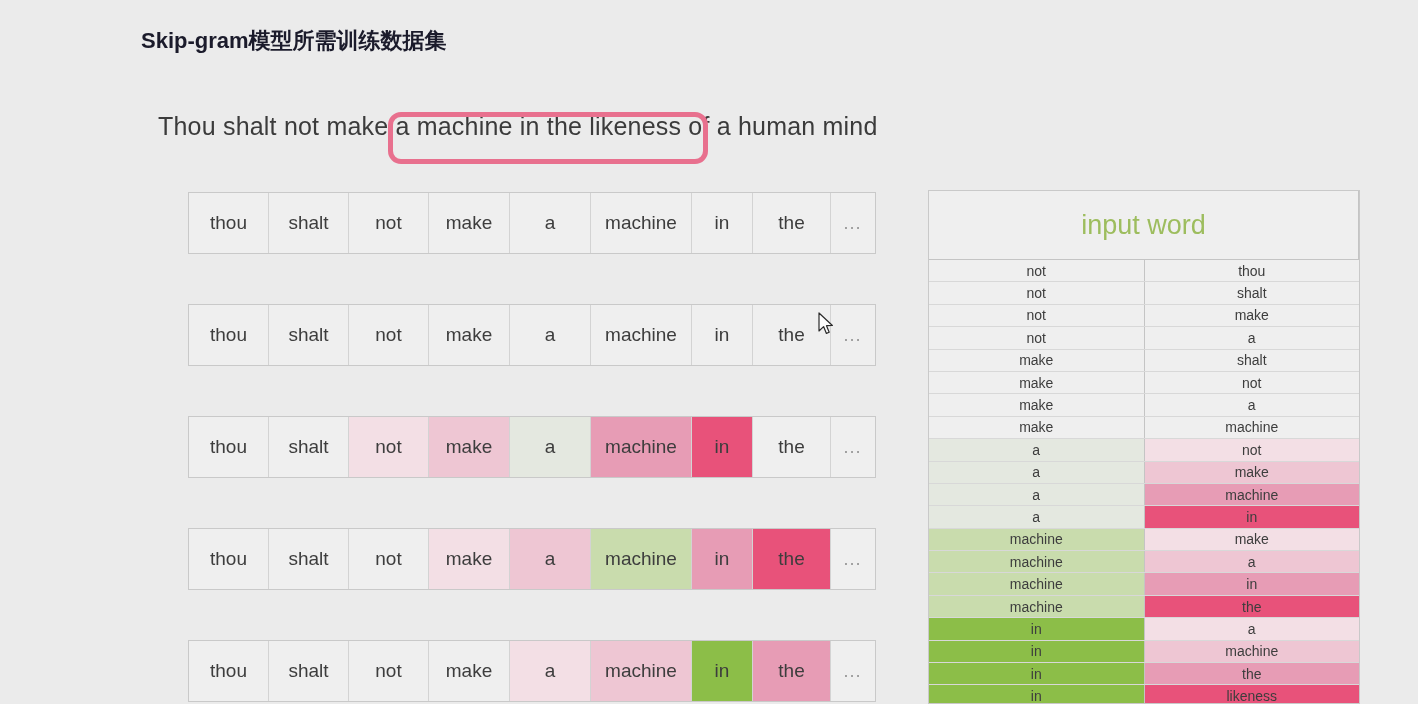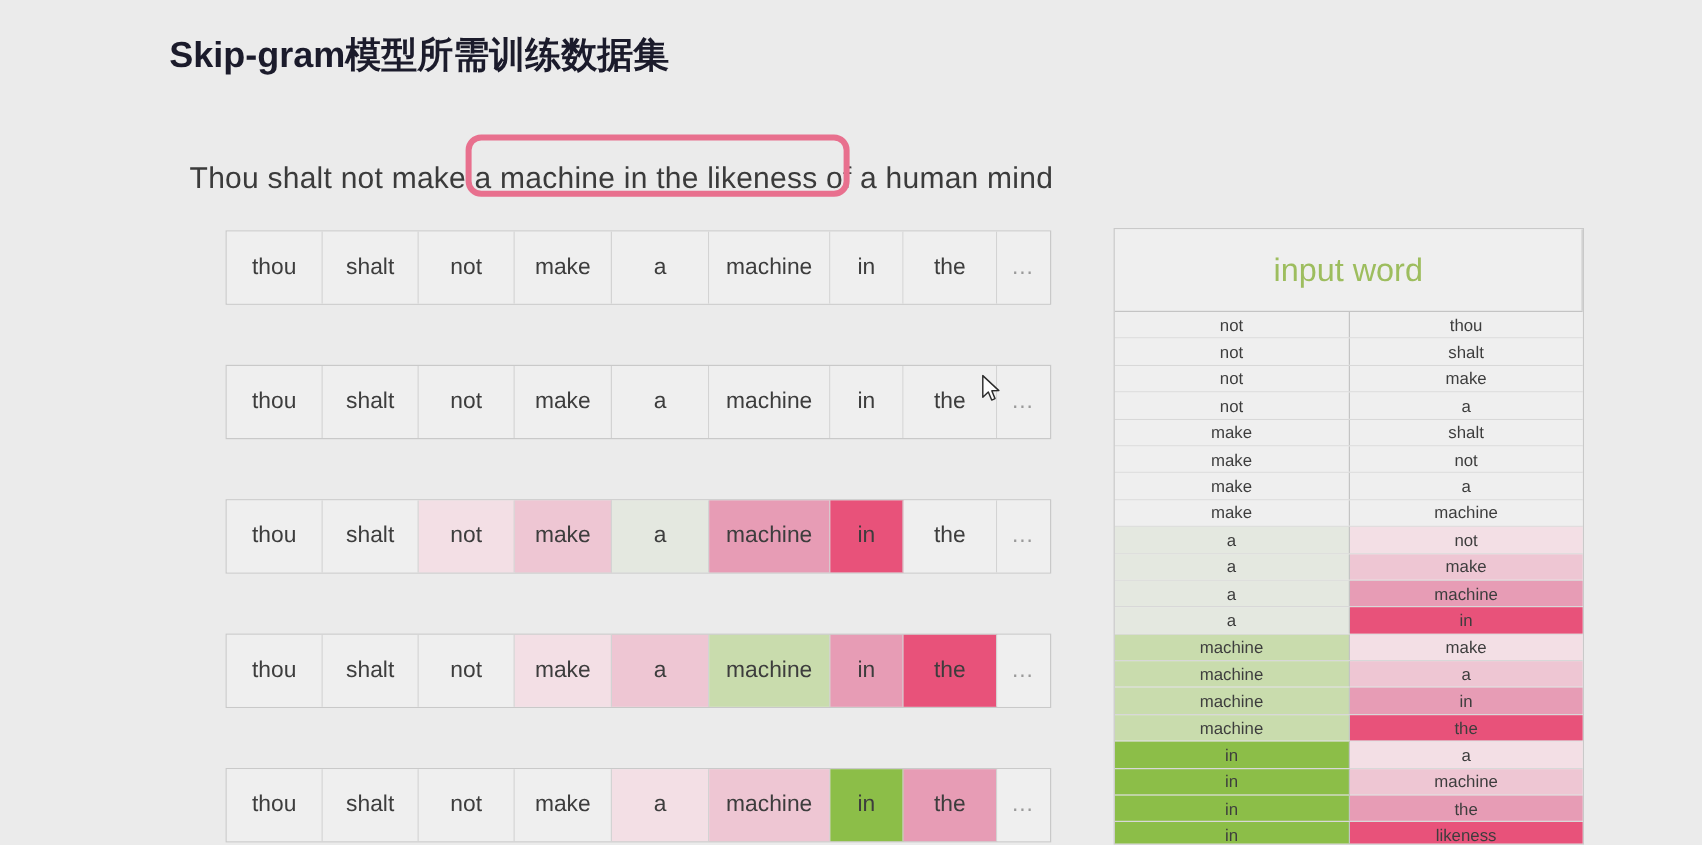--- a/index.html
+++ b/index.html
@@ -13,32 +13,32 @@
     font-family: "Liberation Sans", sans-serif;
     overflow: hidden;
     position: relative;
   }
 
   
   #page-title {
     position: absolute;
     left: 141px;
     top: 26px;
-    font-size: 30px;
+    font-size: 22px;
     font-weight: bold;
     color: #1b1b2b;
     letter-spacing: 0px;
     white-space: nowrap;
   }
 
   
   #sentence-row {
     position: absolute;
     left: 158px;
-    top: 135px;
+    top: 112px;
     font-size: 25px;
     color: #3b3b3b;
     white-space: nowrap;
     letter-spacing: 0.2px;
   }
   #sentence-row span { display: inline; }
   #sentence-highlight-box {
     position: absolute;
     left: 388px;
     top: 112px;
@@ -93,21 +93,21 @@
   .t-p4    { background: #e8527a; }
   .t-g1    { background: #e4e8e0; }
   .t-g2    { background: #c9dcad; }
   .t-g3    { background: #8cbe48; }
 
   
   #pair-table {
     position: absolute;
     left: 928px;
     top: 190px;
-    width: 392px;
+    width: 432px;
     height: 514px;
     border: 1px solid #c9c9c9;
     box-sizing: border-box;
     overflow: hidden;
     background: #efefef;
   }
   .thead {
     display: flex;
     height: 68px;
     border-bottom: 1px solid #c4c4c4;

